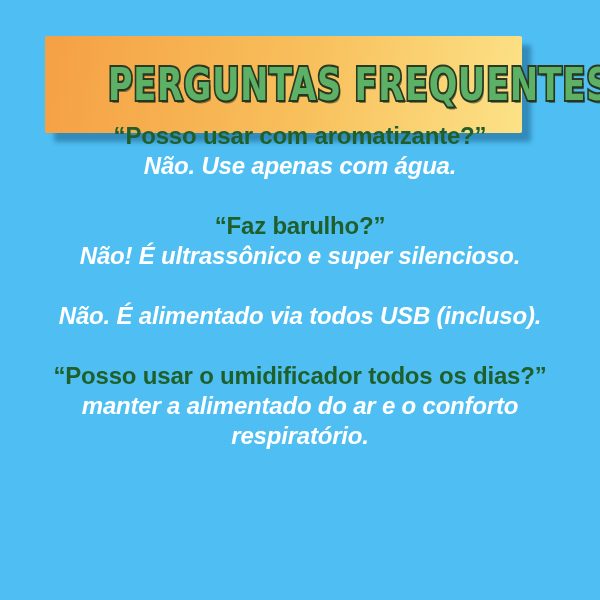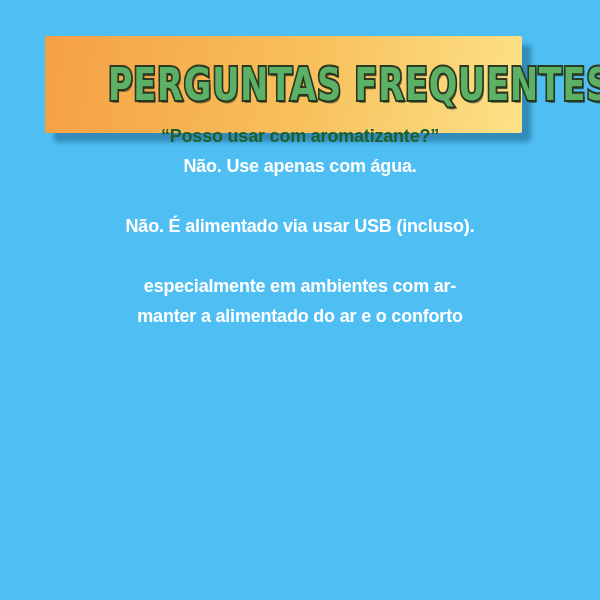--- a/index.html
+++ b/index.html
@@ -53,48 +53,53 @@
   }
   .faq {
     position: absolute;
     top: 121px; left: 0;
     width: 600px;
     text-align: center;
   }
   .qa { margin: 0 0 30px 0; }
   .qa p {
     margin: 0;
-    font-size: 18px;
+    font-size: 24px;
     font-weight: bold;
     line-height: 30px;
     letter-spacing: -0.2px;
   }
   .q { color: var(--question); }
-  .a { color: var(--answer); }
+  .a { color: var(--answer); font-style: italic; }
 </style>
 </head>
 <body>
 
 <div class="page">
 
   <header class="banner">
     <h1 class="title">PERGUNTAS FREQUENTES</h1>
   </header>
 
   <main class="faq">
 
     <section class="qa">
       <p class="q">“Posso usar com aromatizante?”</p>
       <p class="a">Não. Use apenas com água.</p>
     </section>
 
-
     <section class="qa">
-      <p class="a">Não. É alimentado via usar USB (incluso).</p>
+      <p class="q">“Faz barulho?”</p>
+      <p class="a">Não! É ultrassônico e super silencioso.</p>
     </section>
 
     <section class="qa">
-      <p class="a">especialmente em ambientes com ar-</p>
+      <p class="a">Não. É alimentado via todos USB (incluso).</p>
+    </section>
+
+    <section class="qa">
+      <p class="q">“Posso usar o umidificador todos os dias?”</p>
       <p class="a">manter a alimentado do ar e o conforto</p>
+      <p class="a">respiratório.</p>
     </section>
 
   </main>
 </div>
 
 </body></html>

